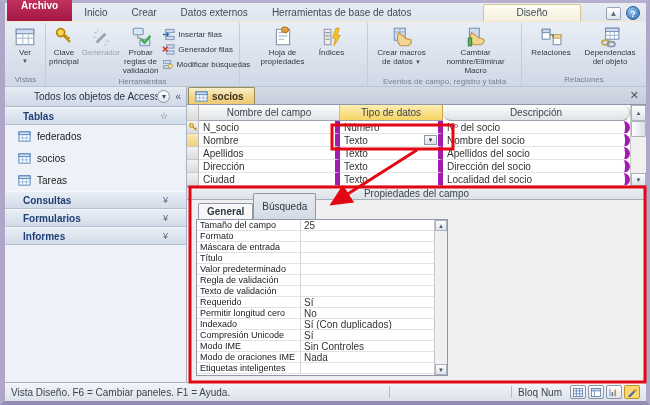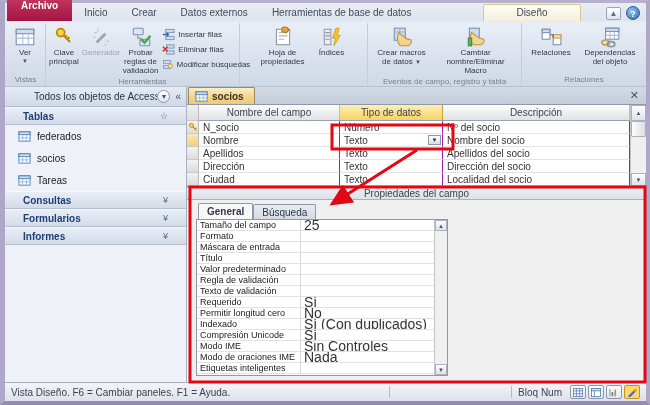--- a/index.html
+++ b/index.html
@@ -49,42 +49,42 @@
   .doctabs { height:18px; flex:none; background:linear-gradient(#d3dae5,#c4cdda); border-bottom:1px solid #8f98a8; display:flex; align-items:flex-end; padding-left:1px; position:relative; }
   .doctab { height:17px; display:flex; align-items:center; gap:4px; padding:0 10px 0 6px; background:linear-gradient(#fbeec7,#f2d489 60%,#eccb74); border:1px solid #9b8b55; border-bottom:none; border-radius:2px 2px 0 0; font-weight:bold; color:#3c3324; }
   .docclose { position:absolute; right:4px; top:2px; font-size:11px; color:#4a5260; padding:0 3px; }
 
   
   .fgrid { flex:none; background:#fff; border-bottom:1px solid #9aa2b0; }
   .fgrow { display:flex; height:13px; }
   .fgrow.hdr { height:16px; }
   .gsel { width:12px; flex:none; background:linear-gradient(#f2f2f2,#dcdcdc); border-right:1px solid #b9b9b9; border-bottom:1px solid #c9c9c9; display:flex; align-items:center; justify-content:center; }
   .gsel.cur { background:linear-gradient(#fae9b4,#f2d177); }
-  .gc { border-right:1px solid #a21caf; border-bottom:1px solid #e3e3e3; padding:0 4px; display:flex; align-items:center; white-space:nowrap; overflow:hidden; background:#fff; }
+  .gc { border-right:5px solid #a21caf; border-bottom:1px solid #e3e3e3; padding:0 4px; display:flex; align-items:center; white-space:nowrap; overflow:hidden; background:#fff; }
   .hdr .gc { background:linear-gradient(#fdfdfd,#dfe2e6); border-right:1px solid #b9bec6; border-bottom:1px solid #9aa2b0; justify-content:center; color:#3c4350; }
   .hdr .gc.sel { background:linear-gradient(#fdeeb3,#f6d464); border-right:1px solid #c8a23c; }
-  .cname { width:141px; flex:none; } .ctype { width:103px; flex:none; position:relative; } .cdesc { flex:1; }
+  .cname { width:141px; flex:none; } .ctype { width:103px; flex:none; position:relative; } .cdesc { flex:1;border-radius:8px; }
   .typedrop { position:absolute; right:1px; top:1px; bottom:1px; width:13px; background:linear-gradient(#fefefe,#d7dde7); border:1px solid #8d97a8; font-size:6px; color:#333; display:flex; align-items:center; justify-content:center; }
   .vscroll { width:16px; flex:none; background:#f0f0f0; border-left:1px solid #c5c5c5; display:flex; flex-direction:column; align-items:stretch; }
   .sbtn { height:13px; background:linear-gradient(#fdfdfd,#dde2ea); border:1px solid #aab2bf; font-size:6px; color:#4a5568; display:flex; align-items:center; justify-content:center; }
   .sthumb { height:16px; background:linear-gradient(90deg,#fdfdfd,#d9dfe8); border:1px solid #aab2bf; border-radius:1px; }
   .strack { flex:1; }
 
   
   .ptitle { height:13px; flex:none; background:linear-gradient(#eceff3,#dde1e8); border-top:1px solid #aab0ba; border-bottom:1px solid #aab0ba; text-align:center; color:#3c4350; line-height:12px; }
   .parea { flex:1; background:#f0f0f0; display:flex; padding:3px 8px 6px 9px; min-height:0; }
   .pleft { width:252px; flex:none; display:flex; flex-direction:column; }
   .ptabs { height:16px; flex:none; display:flex; align-items:flex-end; padding-left:2px; }
-  .ptab { height:15px; padding:0 8px; border:1px solid #8f98a8; border-bottom:none; border-radius:2px 2px 0 0; background:linear-gradient(#e7ebf1,#d4dae4); display:flex; align-items:center; color:#2f3845; }
+  .ptab { height:26px; padding:0 8px; border:1px solid #8f98a8; border-bottom:none; border-radius:2px 2px 0 0; background:linear-gradient(#e7ebf1,#d4dae4); display:flex; align-items:center; color:#2f3845; }
   .ptab.active { background:#f8f8f8; font-weight:bold; position:relative; z-index:2; height:16px; }
   .pgridwrap { flex:1; border:1px solid #8f98a8; background:#fff; display:flex; }
   .pgrid { flex:1; display:flex; flex-direction:column; }
   .prow { height:11px; flex:none; display:flex; }
   .plabel { width:104px; flex:none; padding:0 3px; border-right:1px solid #d5d5d5; border-bottom:1px solid #e2e2e2; font-size:9px; color:#1a1a1a; display:flex; align-items:center; white-space:nowrap; overflow:hidden; }
-  .pval { flex:1; padding:0 3px; border-bottom:1px solid #e2e2e2; font-size:14px; display:flex; align-items:center; white-space:nowrap; overflow:hidden; }
+  .pval { flex:1; padding:0 3px; border-bottom:1px solid #e2e2e2; font-size:10px; display:flex; align-items:center; white-space:nowrap; overflow:hidden; }
   .pscroll { width:13px; flex:none; background:#f0f0f0; border-left:1px solid #c5c5c5; display:flex; flex-direction:column; }
   .helpbox { flex:1; border:1px solid #a9aeb6; background:#f2f2f2; display:flex; align-items:center; justify-content:center; padding:10px 14px; }
   .helpbox .txt { text-align:center; color:#2f2f2f; line-height:1.35; }
 
   
   .status { height:19px; flex:none; background:linear-gradient(#f2f4f8,#dde2eb); border-top:1px solid #aab0ba; display:flex; align-items:center; padding:8px 6px; color:#3c4350; }
   .status .lefttxt { width:372px; white-space:nowrap; overflow:hidden; }
   .sdiv { width:1px; height:12px; background:#b6bcc7; margin:0 6px; }
   .status .mid { flex:1; }
   .viewicons { display:flex; gap:2px; margin-left:8px; }
@@ -160,21 +160,21 @@
                 <path d="M1 7h6M5 5l2 2-2 2" stroke="#2b66b0" fill="none" stroke-width="1.4"></path>
               </svg>
             <span>Insertar filas</span>
           </div>
           <div class="smallbtn">
             <svg class="i14" viewBox="0 0 14 14">
                 <rect x="5" y="2" width="8" height="3.5" fill="#cfdcee" stroke="#7a93b4"></rect>
                 <rect x="5" y="8.5" width="8" height="3.5" fill="#cfdcee" stroke="#7a93b4"></rect>
                 <path d="M1 4l5 5M6 4L1 9" stroke="#d0342c" stroke-width="1.6"></path>
               </svg>
-            <span>Eliminar filas</span>
+            <span>Generador filas</span>
           </div>
           <div class="smallbtn">
             <svg class="i14" viewBox="0 0 14 14">
                 <rect x="2" y="2" width="9" height="3.5" fill="#cfdcee" stroke="#7a93b4"></rect>
                 <rect x="2" y="8.5" width="9" height="3.5" fill="#cfdcee" stroke="#7a93b4"></rect>
                 <circle cx="10.5" cy="9" r="2.6" fill="#f6e7a0" stroke="#b8923c"></circle>
               </svg>
             <span>Modificar búsquedas</span>
           </div>
         </div>

